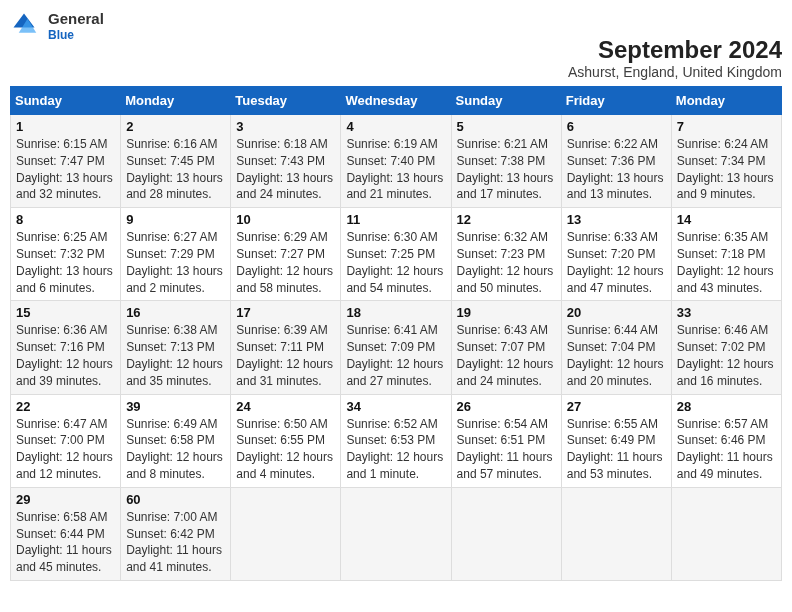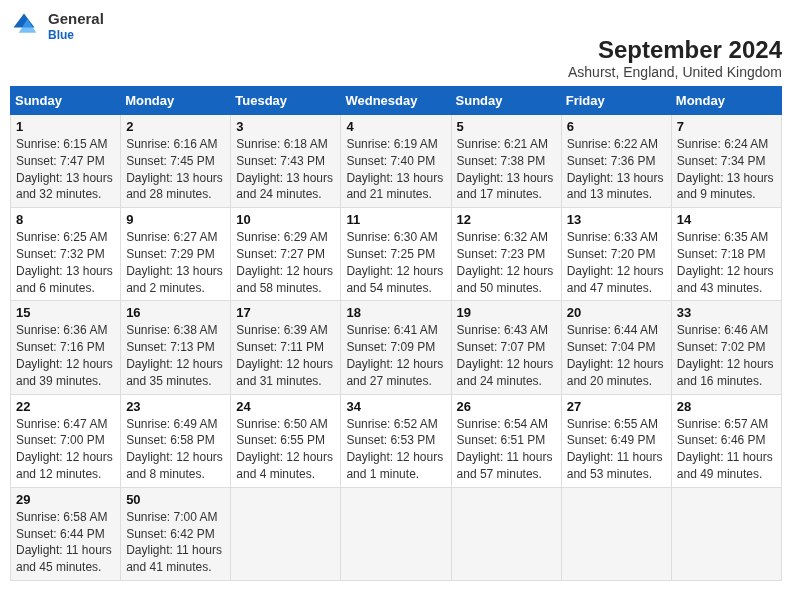--- a/index.html
+++ b/index.html
@@ -204,21 +204,21 @@
         <span class="day-number">33</span>
         <span class="cell-text">Sunrise: 6:46 AM<br>Sunset: 7:02 PM<br>Daylight: 12 hours and 16 minutes.</span>
       </td>
       </tr>
       <tr>
         <td>
         <span class="day-number">22</span>
         <span class="cell-text">Sunrise: 6:47 AM<br>Sunset: 7:00 PM<br>Daylight: 12 hours and 12 minutes.</span>
       </td>
         <td>
-        <span class="day-number">23</span>
+        <span class="day-number">39</span>
         <span class="cell-text">Sunrise: 6:49 AM<br>Sunset: 6:58 PM<br>Daylight: 12 hours and 8 minutes.</span>
       </td>
         <td>
         <span class="day-number">24</span>
         <span class="cell-text">Sunrise: 6:50 AM<br>Sunset: 6:55 PM<br>Daylight: 12 hours and 4 minutes.</span>
       </td>
         <td>
         <span class="day-number">34</span>
         <span class="cell-text">Sunrise: 6:52 AM<br>Sunset: 6:53 PM<br>Daylight: 12 hours and 1 minute.</span>
       </td>
@@ -234,21 +234,21 @@
         <span class="day-number">28</span>
         <span class="cell-text">Sunrise: 6:57 AM<br>Sunset: 6:46 PM<br>Daylight: 11 hours and 49 minutes.</span>
       </td>
       </tr>
       <tr>
         <td>
         <span class="day-number">29</span>
         <span class="cell-text">Sunrise: 6:58 AM<br>Sunset: 6:44 PM<br>Daylight: 11 hours and 45 minutes.</span>
       </td>
         <td>
-        <span class="day-number">50</span>
+        <span class="day-number">60</span>
         <span class="cell-text">Sunrise: 7:00 AM<br>Sunset: 6:42 PM<br>Daylight: 11 hours and 41 minutes.</span>
       </td>
         <td class="empty"></td>
         <td class="empty"></td>
         <td class="empty"></td>
         <td class="empty"></td>
         <td class="empty"></td>
       </tr>
     </tbody>
 </table>

